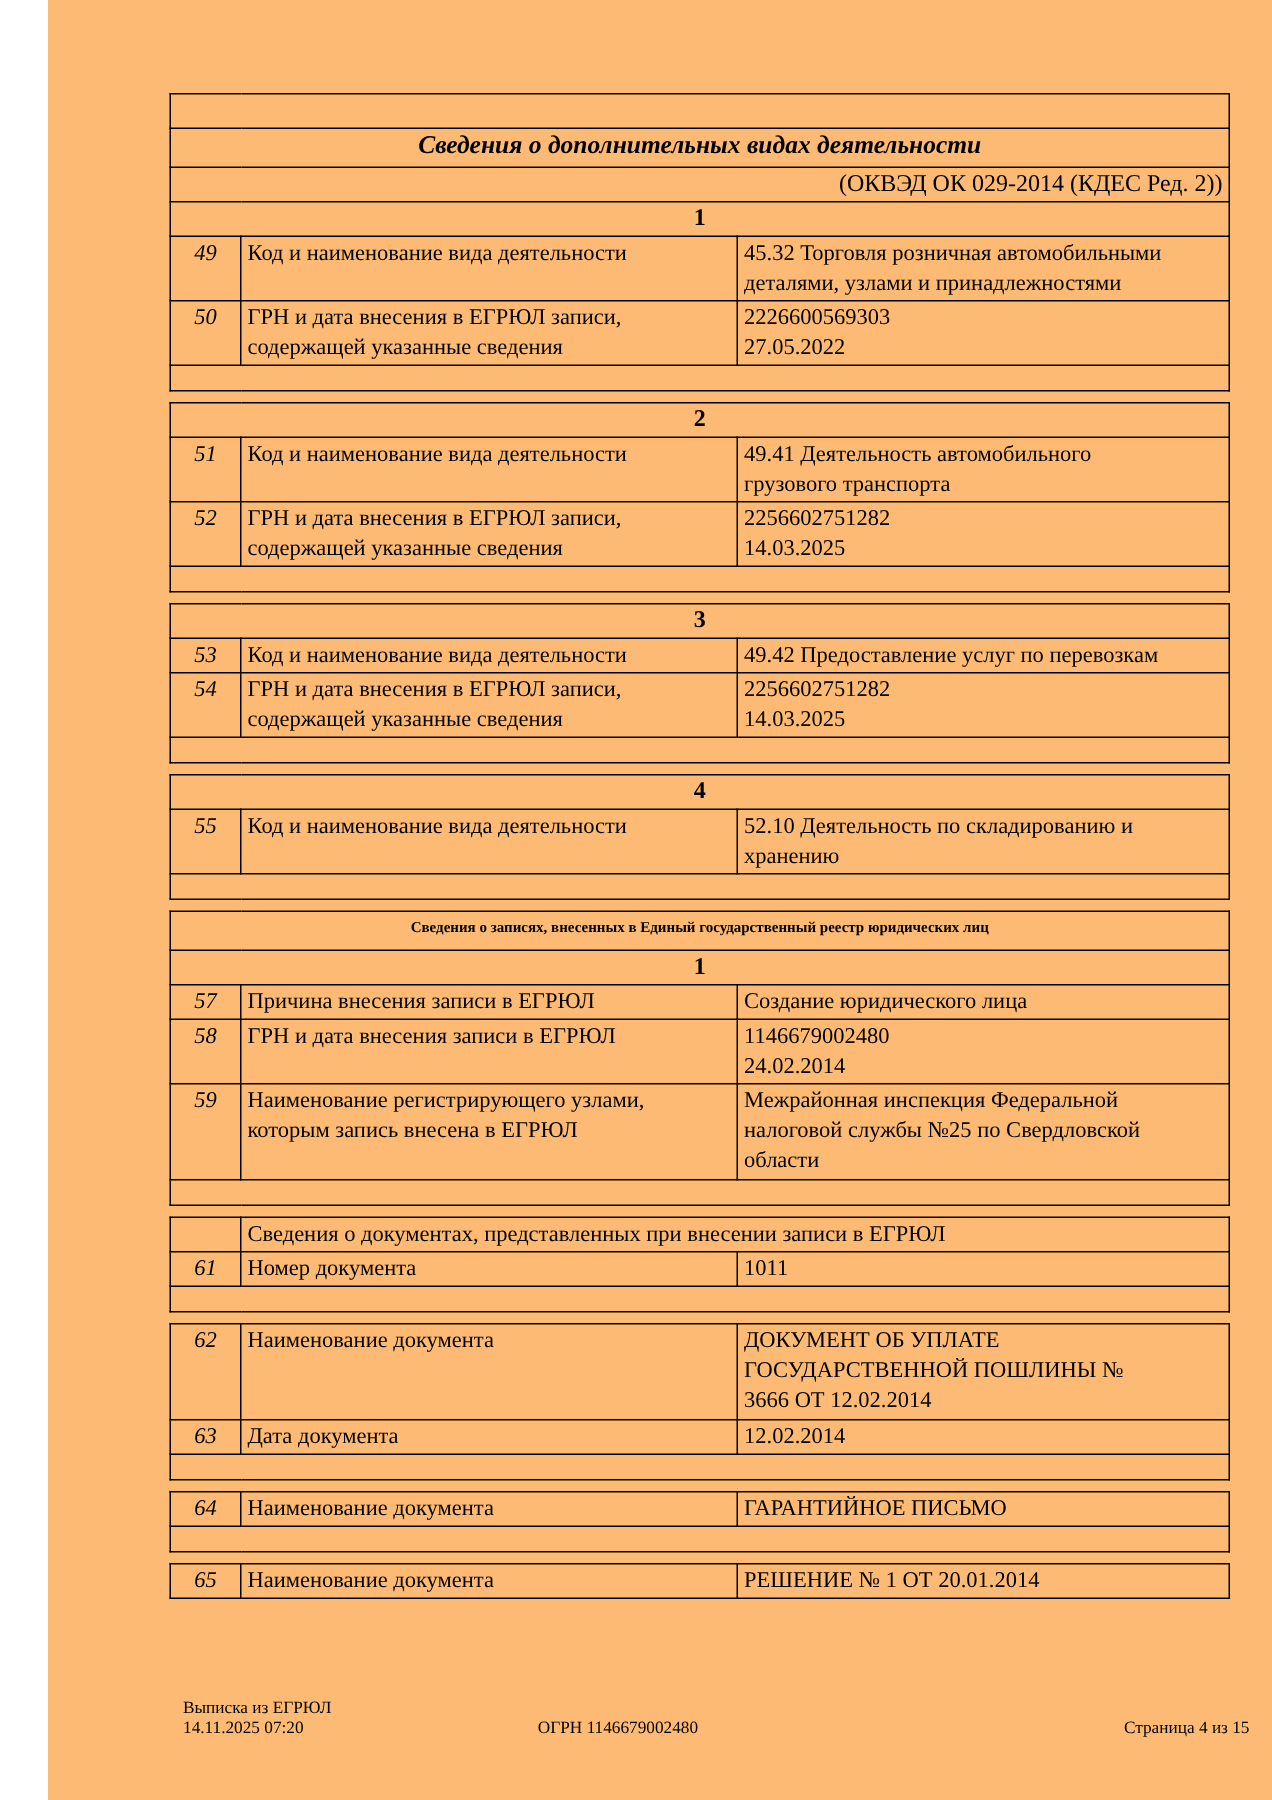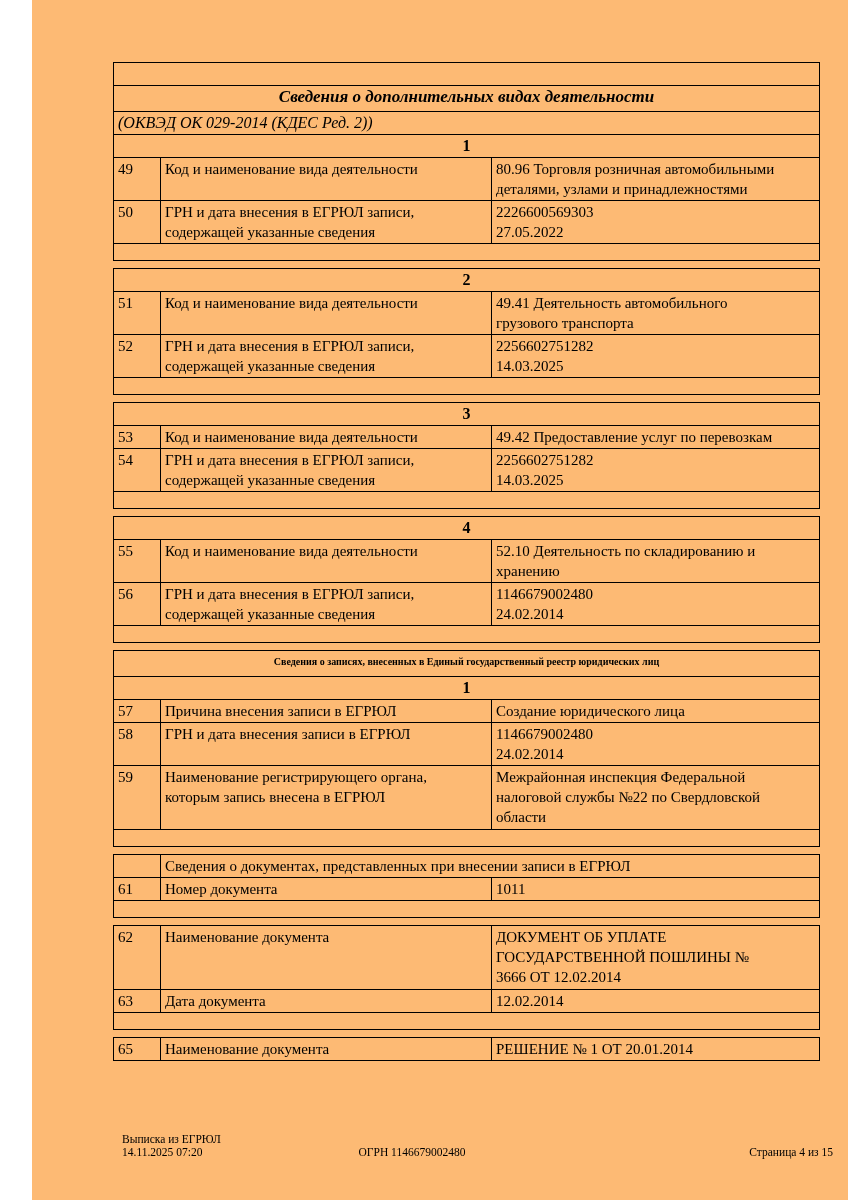--- a/index.html
+++ b/index.html
@@ -25,34 +25,34 @@
     font-size:15px;
     line-height:20px;
     padding:1px 4px;
     white-space:pre-line;
     overflow:hidden;
   }
   col.c-num { width:47px; }
   col.c-lbl { width:331px; }
   col.c-val { width:328px; }
 
-  td.num { text-align:left; padding-left:1px; padding-right:1px; }
+  td.num { text-align:center; padding-left:1px; padding-right:1px;font-style:italic; }
 
   tr.h1 td { height:20px; }
   tr.h2 td { height:40px; }
   tr.h3 td { height:61px; }
   tr.sp td { height:14px; }
   tr.he td { height:20px; }
 
   tr.title td {
     font-weight:bold; font-style:italic;
     font-size:17px; text-align:center; height:23px;
   }
   tr.subtitle td {
-    font-style:italic; font-size:16px; text-align:left; height:20px;
+    font-size:16px; text-align:right; height:20px;
   }
   tr.numrow td {
     font-weight:bold; font-size:16px; text-align:center; height:19px;
   }
   tr.bigtitle td {
     font-weight:bold; font-size:10px; text-align:center; height:23px;
   }
   tr.docshead td { height:20px; }
 
   .footer { font-size:11.5px; line-height:13px; }
@@ -81,21 +81,21 @@
           </tr>
       <tr class="subtitle">
             <td colspan="3">(ОКВЭД ОК 029-2014 (КДЕС Ред. 2))</td>
           </tr>
       <tr class="numrow">
             <td colspan="3">1</td>
           </tr>
       <tr class="h2">
         <td class="num">49</td>
         <td class="lbl">Код и наименование вида деятельности</td>
-        <td class="val">80.96 Торговля розничная автомобильными
+        <td class="val">45.32 Торговля розничная автомобильными
 деталями, узлами и принадлежностями</td>
       </tr>
       <tr class="h2">
         <td class="num">50</td>
         <td class="lbl">ГРН и дата внесения в ЕГРЮЛ записи,
 содержащей указанные сведения</td>
         <td class="val">2226600569303
 27.05.2022</td>
       </tr>
       <tr class="sp">
@@ -170,27 +170,20 @@
       <tbody>
           <tr class="numrow">
             <td colspan="3">4</td>
           </tr>
       <tr class="h2">
         <td class="num">55</td>
         <td class="lbl">Код и наименование вида деятельности</td>
         <td class="val">52.10 Деятельность по складированию и
 хранению</td>
       </tr>
-      <tr class="h2">
-        <td class="num">56</td>
-        <td class="lbl">ГРН и дата внесения в ЕГРЮЛ записи,
-содержащей указанные сведения</td>
-        <td class="val">1146679002480
-24.02.2014</td>
-      </tr>
       <tr class="sp">
             <td colspan="3"></td>
           </tr>
     </tbody>
       </table>
 
     <table class="blk">
       <colgroup>
           <col class="c-num">
           <col class="c-lbl">
@@ -209,24 +202,24 @@
         <td class="val">Создание юридического лица</td>
       </tr>
       <tr class="h2">
         <td class="num">58</td>
         <td class="lbl">ГРН и дата внесения записи в ЕГРЮЛ</td>
         <td class="val">1146679002480
 24.02.2014</td>
       </tr>
       <tr class="h3">
         <td class="num">59</td>
-        <td class="lbl">Наименование регистрирующего органа,
+        <td class="lbl">Наименование регистрирующего узлами,
 которым запись внесена в ЕГРЮЛ</td>
         <td class="val">Межрайонная инспекция Федеральной
-налоговой службы №22 по Свердловской
+налоговой службы №25 по Свердловской
 области</td>
       </tr>
       <tr class="sp">
             <td colspan="3"></td>
           </tr>
     </tbody>
       </table>
 
     <table class="blk">
       <colgroup>
@@ -268,20 +261,37 @@
         <td class="num">63</td>
         <td class="lbl">Дата документа</td>
         <td class="val">12.02.2014</td>
       </tr>
       <tr class="sp">
             <td colspan="3"></td>
           </tr>
     </tbody>
       </table>
 
+    <table class="blk">
+      <colgroup>
+          <col class="c-num">
+          <col class="c-lbl">
+          <col class="c-val">
+        </colgroup>
+      <tbody>
+          <tr class="h1">
+        <td class="num">64</td>
+        <td class="lbl">Наименование документа</td>
+        <td class="val">ГАРАНТИЙНОЕ ПИСЬМО</td>
+      </tr>
+      <tr class="sp">
+            <td colspan="3"></td>
+          </tr>
+    </tbody>
+      </table>
 
     <table class="blk">
       <colgroup>
           <col class="c-num">
           <col class="c-lbl">
           <col class="c-val">
         </colgroup>
       <tbody>
           <tr class="h1">
         <td class="num">65</td>

